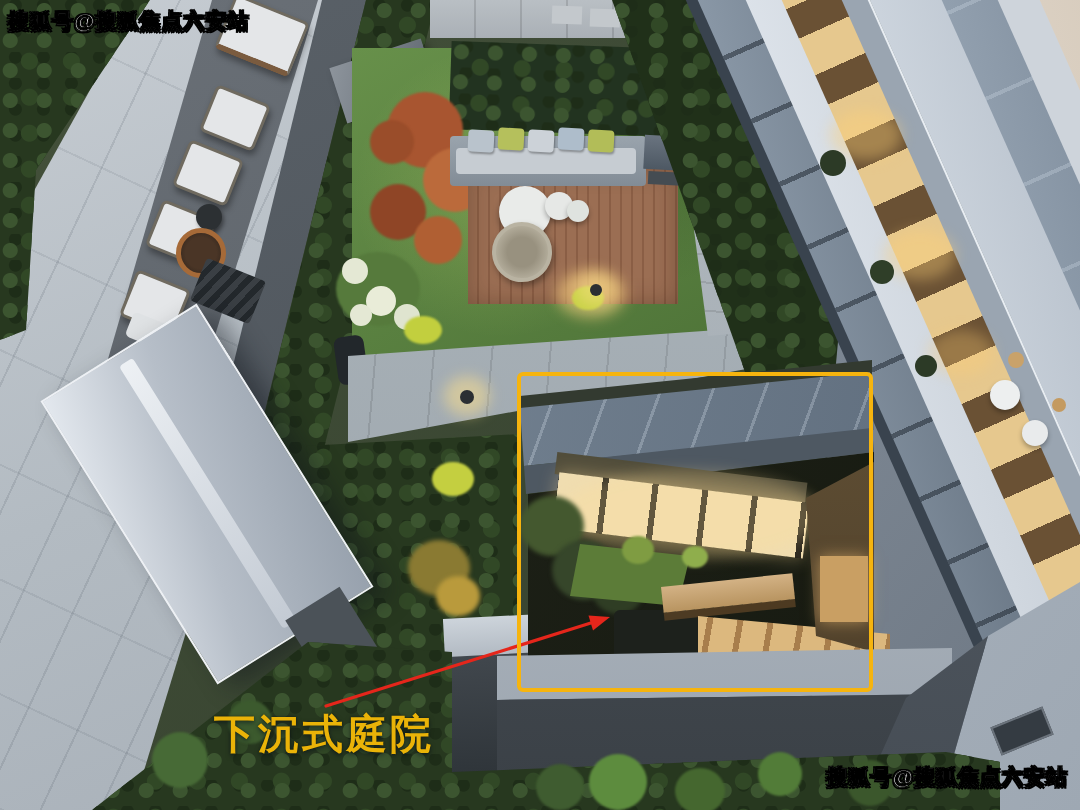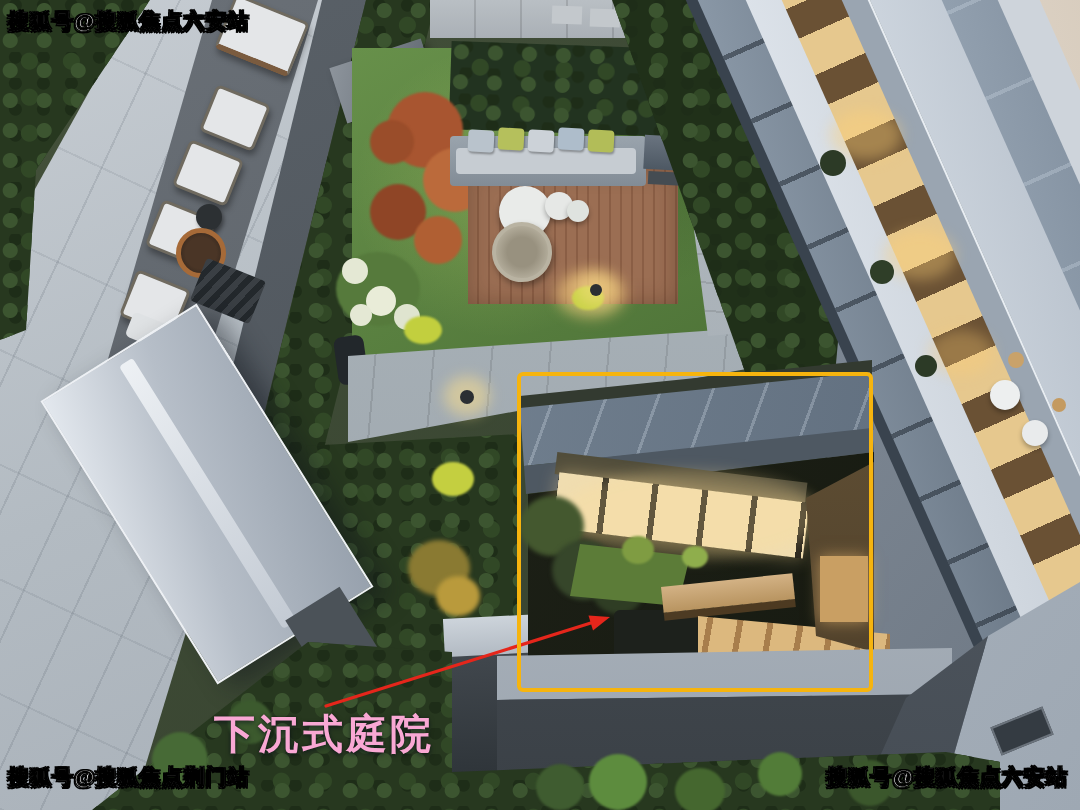--- a/index.html
+++ b/index.html
@@ -218,18 +218,17 @@
   <div class="bu" style="left:758px;top:752px;width:44px;height:44px;background:#527c38;filter:blur(1px);"></div>
   <div class="bu" style="left:847px;top:760px;width:46px;height:46px;background:#3b572c;filter:blur(1px);"></div>
 
   <svg class="full" viewBox="0 0 1080 810">
     <line x1="326" y1="706" x2="594" y2="622" stroke-width="3.2" stroke-linecap="round" stroke="#e5261b"></line>
     <polygon points="610,617 593,630.5 588.5,615.5" fill="#e5261b"></polygon>
   </svg>
 
   <div class="hlbox" style="border-color: rgb(246, 180, 14);"></div>
 
-  <div class="cap" style="color: #f9a8d4;">下沉式庭院</div>
+  <div class="cap" style="color: #eab308;">下沉式庭院</div>
 
   <div class="wm" style="left:8px;top:8px;text-align:right;">搜狐号@搜狐焦点六安站</div>
-  <div class="wm" style="left:8px;top:764px;">搜狐号@搜狐焦点荆门站</div>
   <div class="wm" style="right:12px;top:764px;">搜狐号@搜狐焦点六安站</div>
 </div>
 
 </body></html>

